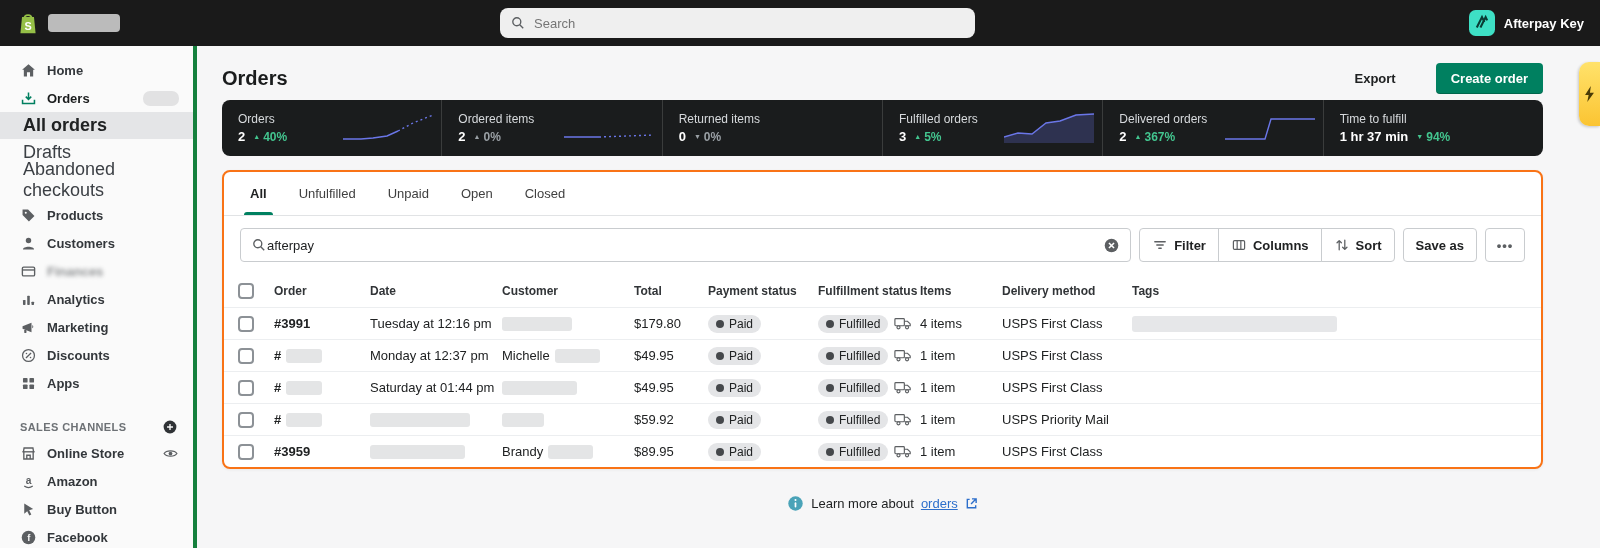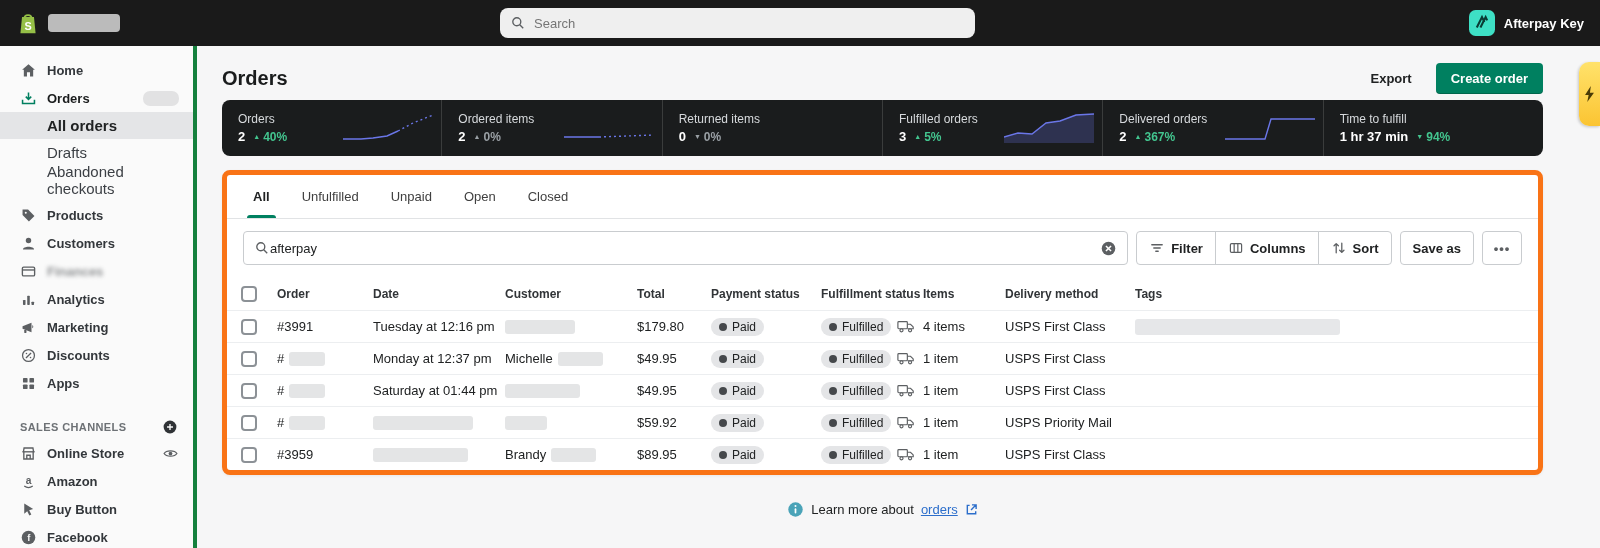--- a/index.html
+++ b/index.html
@@ -19,54 +19,54 @@
   
   .side-tab{position:absolute;right:0;top:62px;width:21px;height:64px;background:linear-gradient(180deg,#ffe26b,#fbc432);border-radius:10px 0 0 10px;display:flex;align-items:center;justify-content:center;cursor:pointer;box-shadow:-1px 1px 3px rgba(0,0,0,.2);z-index:6}
 
   
   .sidebar{position:absolute;top:46px;left:0;width:197px;height:502px;background:#fafafa;border-right:4px solid #15803d;padding-top:10px}
   .nav-item{display:flex;align-items:center;gap:10px;height:28px;padding:0 14px 0 20px;font-size:13px;font-weight:600;color:#33373b;cursor:pointer}
   .nav-item .nicon{width:17px;height:17px;color:#5c5f62;flex:0 0 17px;display:flex;align-items:center;justify-content:center}
   .nav-item.active-section .nicon{color:#007f5f}
   .nav-item.active-section{color:#1a1c1d}
   .badge-redact{margin-left:auto;width:36px;height:15px;border-radius:7px;background:#e2e2e3}
-  .nav-sub{height:27px;padding-left:47px;display:flex;align-items:center;font-size:15px;font-weight:500;color:#3b3f44;cursor:pointer}
+  .nav-sub{height:27px;padding-left:23px;display:flex;align-items:center;font-size:18px;font-weight:500;color:#3b3f44;cursor:pointer}
   .nav-sub.active{background:#e4e5e7;font-weight:600;color:#202223}
   .nav-gap{height:8px}
   .blurred-label{filter:blur(2px);opacity:.55}
   .sc-header{display:flex;align-items:center;margin-top:18px;padding:0 15px 0 20px;height:24px;font-size:11px;font-weight:700;letter-spacing:.4px;color:#6d7175}
   .sc-header .plus{margin-left:auto;width:16px;height:16px;color:#2f3235;cursor:pointer;display:flex}
   .trailing-eye{margin-left:auto;width:17px;height:17px;color:#5c5f62;display:flex;cursor:pointer}
 
   
   .main{position:absolute;left:197px;top:46px;width:1403px;height:502px;padding:0 57px 0 25px;overflow:hidden}
   .page-header{margin-top:12px;height:40px;display:flex;align-items:center}
   .page-header h1{font-size:20px;font-weight:700;color:#1a1c1d}
   .ph-spacer{flex:1}
   .export-btn{border:none;background:transparent;font-family:inherit;font-size:13px;font-weight:600;color:#202223;padding:6px 10px;cursor:pointer}
-  .create-btn{margin-left:14px;border:none;background:#008060;color:#fff;font-family:inherit;font-size:13px;font-weight:600;padding:8px 15px;border-radius:4px;cursor:pointer;box-shadow:inset 0 -1px 0 rgba(0,0,0,.2)}
+  .create-btn{margin-left:30px;border:none;background:#008060;color:#fff;font-family:inherit;font-size:13px;font-weight:600;padding:8px 15px;border-radius:4px;cursor:pointer;box-shadow:inset 0 -1px 0 rgba(0,0,0,.2)}
 
   
   .metrics{margin-top:2px;height:56px;background:#1a1c1d;border-radius:8px;display:flex;overflow:hidden}
   .m-period{width:104px;display:flex;align-items:center;justify-content:center;gap:7px;color:#fff;font-size:13px;font-weight:600;border-right:1px solid rgba(255,255,255,.14);cursor:pointer}
   .m-cell{flex:1;position:relative;display:flex;flex-direction:column;justify-content:center;padding:0 16px;border-right:1px solid rgba(255,255,255,.14)}
   .m-cell:last-child{border-right:none}
   .m-label{font-size:12px;color:#d7dadd;margin-bottom:3px}
   .m-valrow{display:flex;align-items:center;gap:8px}
   .m-value{font-size:13px;font-weight:700;color:#fff;white-space:nowrap}
   .delta{display:flex;align-items:center;gap:3px;font-size:12px;font-weight:600}
   .arrow{font-size:7px;line-height:1}
   .arrow[data-dir="up"]::before{content:"▲"}
   .arrow[data-dir="down"]::before{content:"▼"}
   .delta[data-tone="positive"]{color:#43c58f}
   .delta[data-tone="neutral"]{color:#9aa0a5}
   .spark{position:absolute;right:8px;top:11px;pointer-events:none;opacity:.95}
 
   
-  .card{margin-top:14px;background:#fff;border:5px solid #f97316;border-radius:8px;box-shadow:0 1px 3px rgba(0,0,0,.06);overflow:hidden}
+  .card{margin-top:14px;background:#fff;border:2px solid #f97316;border-radius:8px;box-shadow:0 1px 3px rgba(0,0,0,.06);overflow:hidden}
   .tabs{display:flex;align-items:stretch;height:44px;padding:0 10px;border-bottom:1px solid #e1e3e5}
   .tab{position:relative;display:flex;align-items:center;padding:0 16px;font-size:13px;color:#404040;font-weight:500;cursor:pointer}
   .tab.active{color:#202223;font-weight:700}
   .tab.active::after{content:"";position:absolute;left:10px;right:10px;bottom:0;height:3px;background:#008060;border-radius:3px 3px 0 0}
 
   .filterbar{display:flex;align-items:center;gap:8px;padding:12px 16px}
   .searchbox{flex:1;display:flex;align-items:center;height:34px;border:1px solid #c9cccf;border-radius:4px;padding:0 10px;background:#fff;color:#5c5f62}
   .searchbox input{border:none;outline:none;flex:1;font-size:13px;font-family:inherit;color:#202223;background:transparent}
   .clear-btn{display:flex;cursor:pointer;border:none;background:transparent;padding:0}
   .btn{display:flex;align-items:center;gap:6px;height:34px;padding:0 12px;border:1px solid #c9cccf;background:#fff;border-radius:4px;font-size:13px;font-weight:600;color:#202223;cursor:pointer;font-family:inherit;white-space:nowrap}
@@ -84,21 +84,21 @@
   .c-check{width:36px}
   .c-order{width:96px}
   .c-date{width:132px}
   .c-cust{width:132px}
   .c-total{width:74px}
   .c-pay{width:110px}
   .c-ful{width:102px;gap:6px}
   .c-items{width:82px}
   .c-del{width:130px}
   .c-tags{flex:1}
-  .c-order b{font-weight:400;color:#202223}
+  .c-order b{font-weight:700;color:#202223}
   .checkbox{width:16px;height:16px;border:2px solid #8c9196;border-radius:4px;background:#fff;display:inline-block;cursor:pointer}
   .pill{display:inline-flex;align-items:center;gap:5px;background:#e4e5e7;border-radius:10px;padding:2px 8px;font-size:12px;color:#202223}
   .pill .dot{width:8px;height:8px;border-radius:50%;background:#45484b}
   .truck{color:#5c5f62}
   .redact{display:inline-block;height:14px;border-radius:3px;background:#e4e5e6;vertical-align:middle}
   .w36{width:36px}.w42{width:42px}.w45{width:45px}.w70{width:70px}.w75{width:75px}.w95{width:95px}.w100{width:100px}
   .tag-redact{width:205px;height:16px;background:#e6e7e9}
 
   
   .footer{display:flex;align-items:center;justify-content:center;gap:7px;margin-top:26px;font-size:13px;color:#202223}

